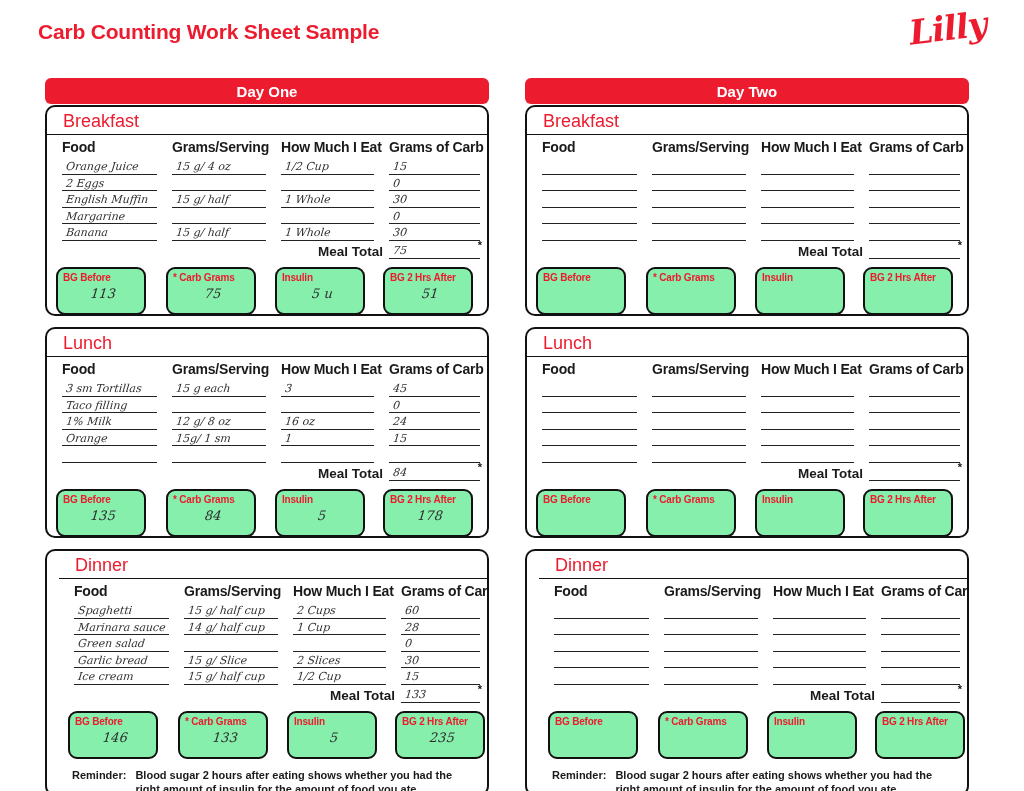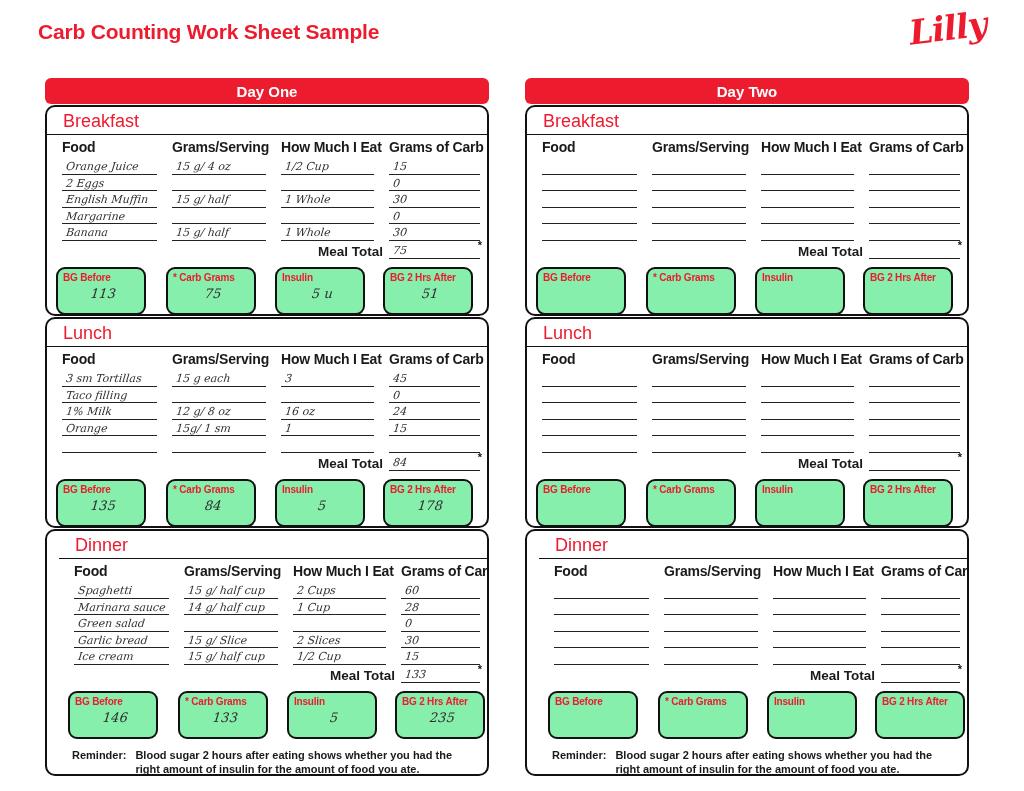--- a/index.html
+++ b/index.html
@@ -24,21 +24,21 @@
     display:flex; gap:36px;
   }
   .day-column { width:444px; flex:0 0 444px; }
   .day-bar {
     height:26px; background:var(--red); border-radius:6px;
     color:#ffffff; font-weight:bold; font-size:15px;
     display:flex; align-items:center; justify-content:center;
   }
   .meal-card {
     border:2px solid #111; border-radius:10px; background:#fff;
-    margin-top:1px; height:211px; padding-top:2px; overflow:hidden;
+    margin-top:11px; height:211px; padding-top:2px; overflow:hidden;
   }
   .meal-card.first { margin-top:1px; }
   .meal-card.with-reminder { height:247px;padding-left:12px; }
   .meal-name {
     color:var(--red); font-weight:normal; font-size:18px;
     padding:2px 0 2px 16px;
   }
   .divider { border-top:1.5px solid #111; }
   .grid {
     display:grid; grid-template-columns:110px 109px 108px 1fr;

